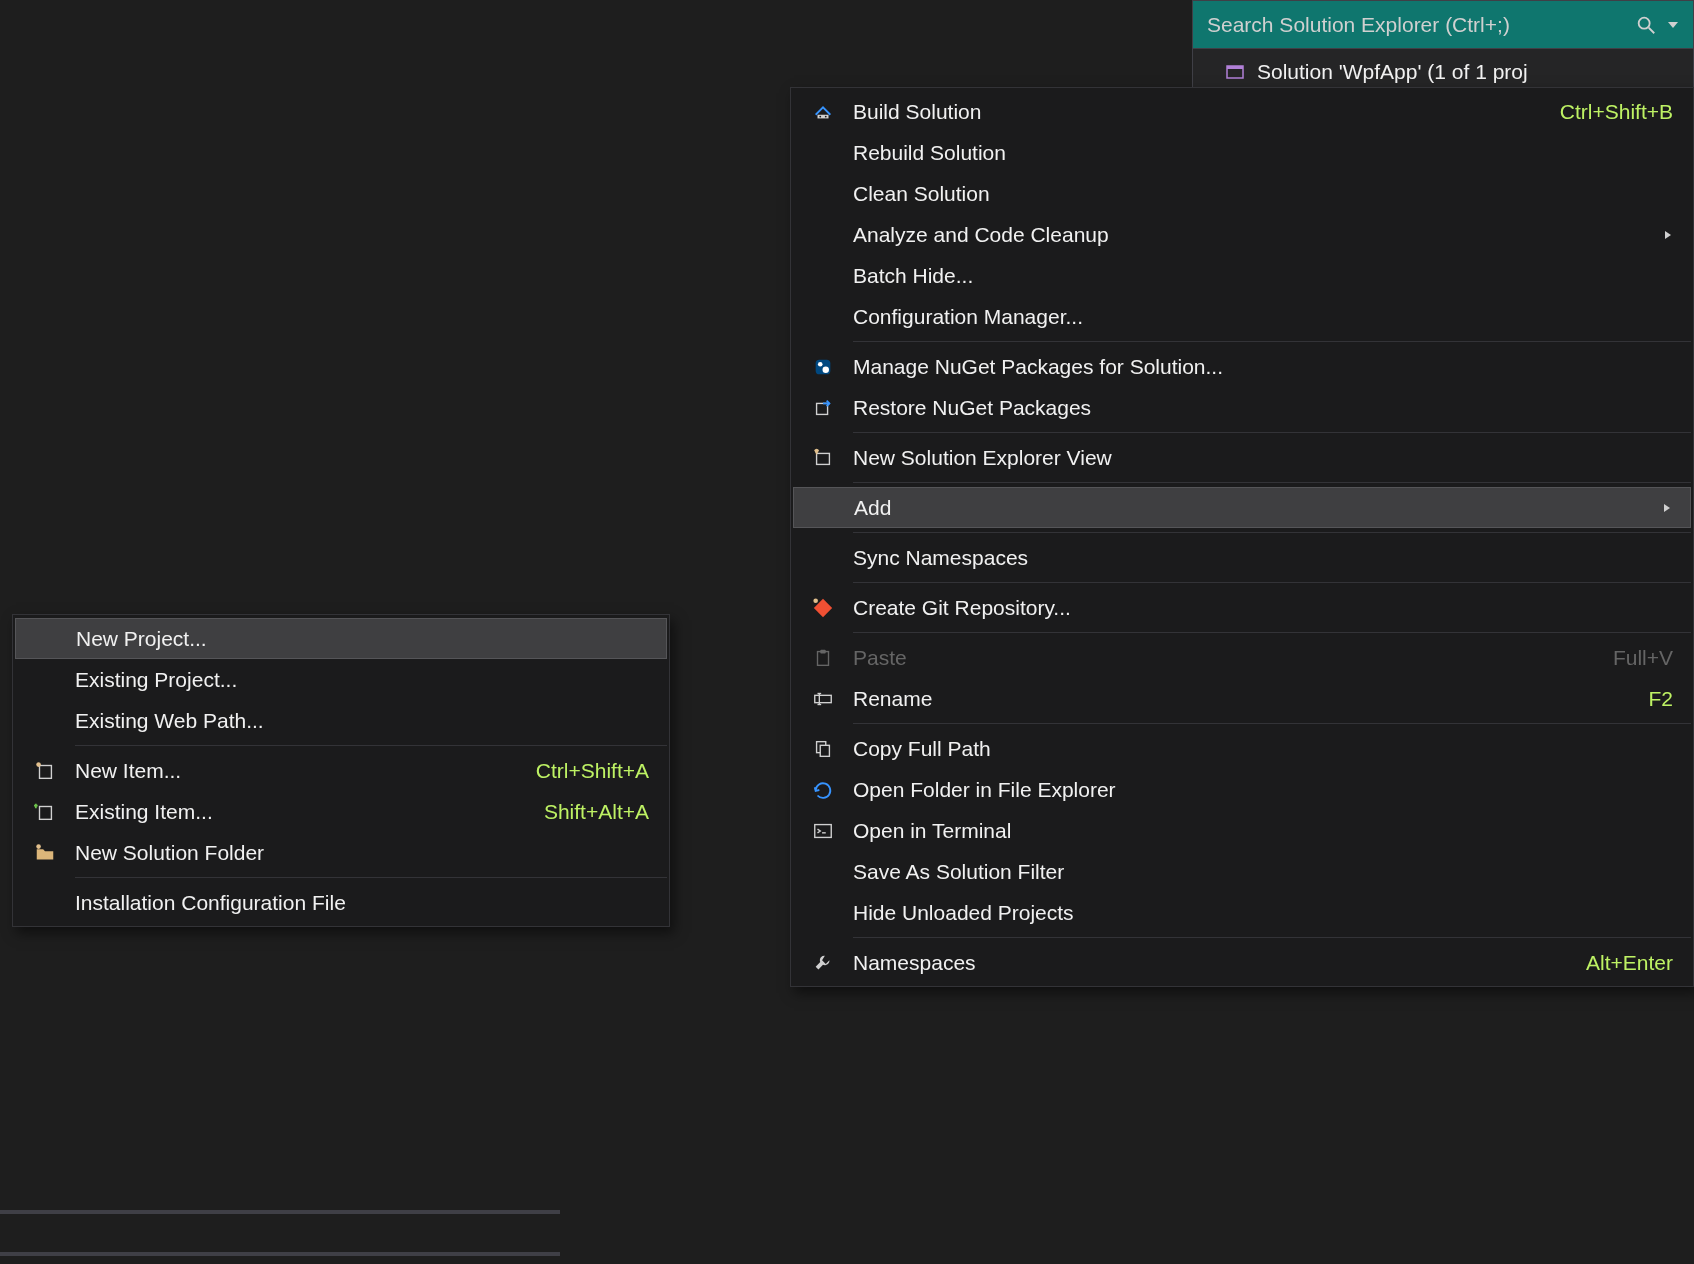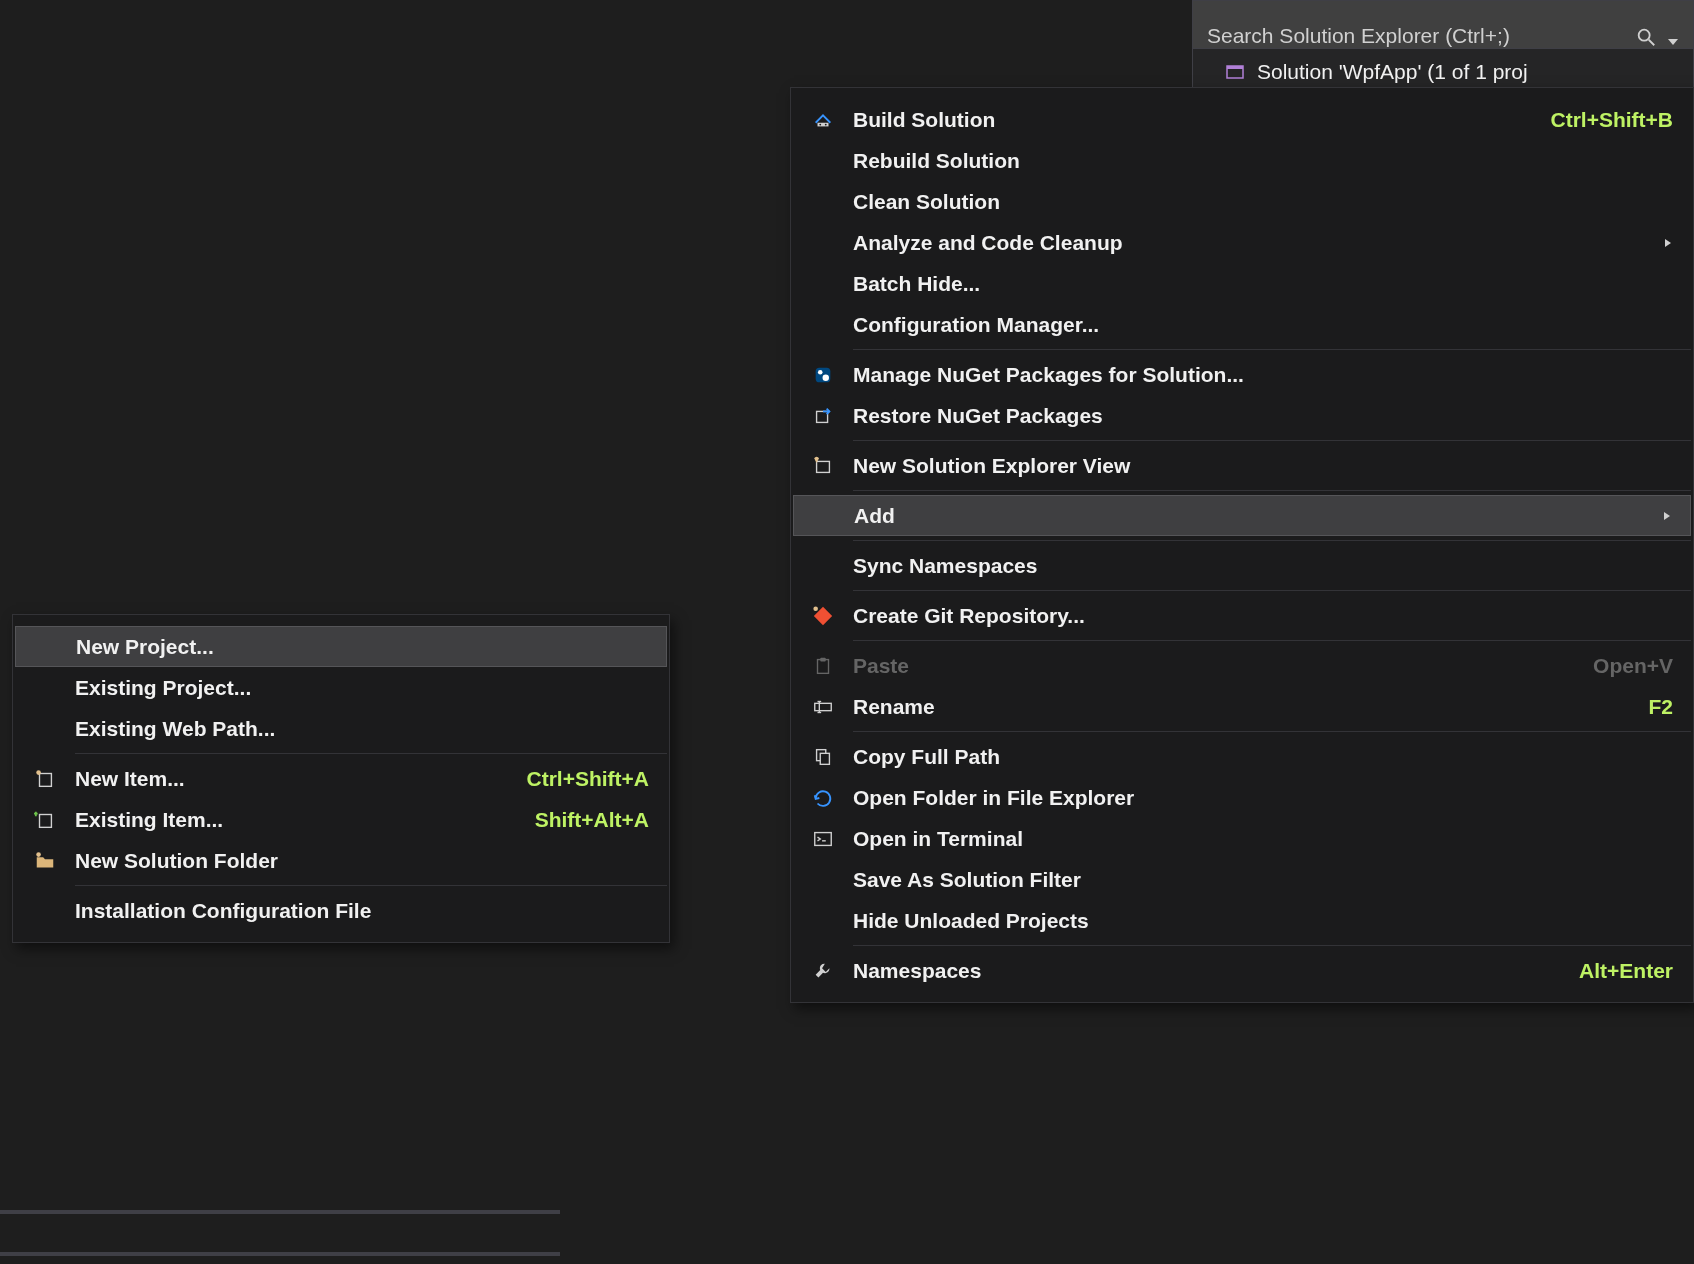--- a/index.html
+++ b/index.html
@@ -13,24 +13,24 @@
     color: #f1f1f1;
   }
 
   
   .sol-exp-header {
     position: absolute;
     left: 1192px;
     top: 0;
     right: 0;
     height: 49px;
-    background: #404040;
+    background: #0f766e;
     border: 1px solid #3f3f46;
     display: flex;
-    align-items: flex-end;
+    align-items: center;
     padding: 0 14px;
     gap: 10px;
   }
   .sol-exp-header .search-text {
     font-size: 21px;
     color: #d0d0d0;
     flex: 1;
     white-space: nowrap;
     overflow: hidden;
   }
@@ -94,22 +94,21 @@
     height: 4px;
     background: #3f3f46;
   }
 
   
   .ctxmenu {
     position: absolute;
     background: #1b1b1c;
     border: 1px solid #333337;
     box-shadow: 4px 6px 12px rgba(0,0,0,0.5);
-    padding: 11px 2px;
-    font-weight: bold;
+    padding: 3px 2px;
   }
   .ctxmenu .item {
     display: flex;
     align-items: center;
     height: 41px;
     padding: 0 18px 0 0;
     position: relative;
     font-size: 21px;
     color: #f1f1f1;
     white-space: nowrap;
@@ -291,21 +290,21 @@
     </div>
     <div class="sep"></div>
     <div class="item disabled">
       <span class="iconcol">
         <svg viewBox="0 0 24 24" width="22" height="22">
           <rect x="6" y="5" width="12" height="15" fill="none" stroke="#656565" stroke-width="1.5"></rect>
           <rect x="9" y="3" width="6" height="4" rx="1" fill="#656565"></rect>
         </svg>
       </span>
       <span class="label">Paste</span>
-      <span class="shortcut">Open+V</span>
+      <span class="shortcut">Full+V</span>
     </div>
     <div class="item">
       <span class="iconcol">
         <svg viewBox="0 0 24 24" width="22" height="22">
           <rect x="3" y="8" width="18" height="8" fill="none" stroke="#d0d0d0" stroke-width="1.5"></rect>
           <line x1="8" y1="6" x2="8" y2="18" stroke="#d0d0d0" stroke-width="1.5"></line>
           <line x1="6" y1="6" x2="10" y2="6" stroke="#d0d0d0" stroke-width="1.5"></line>
           <line x1="6" y1="18" x2="10" y2="18" stroke="#d0d0d0" stroke-width="1.5"></line>
         </svg>
       </span>

